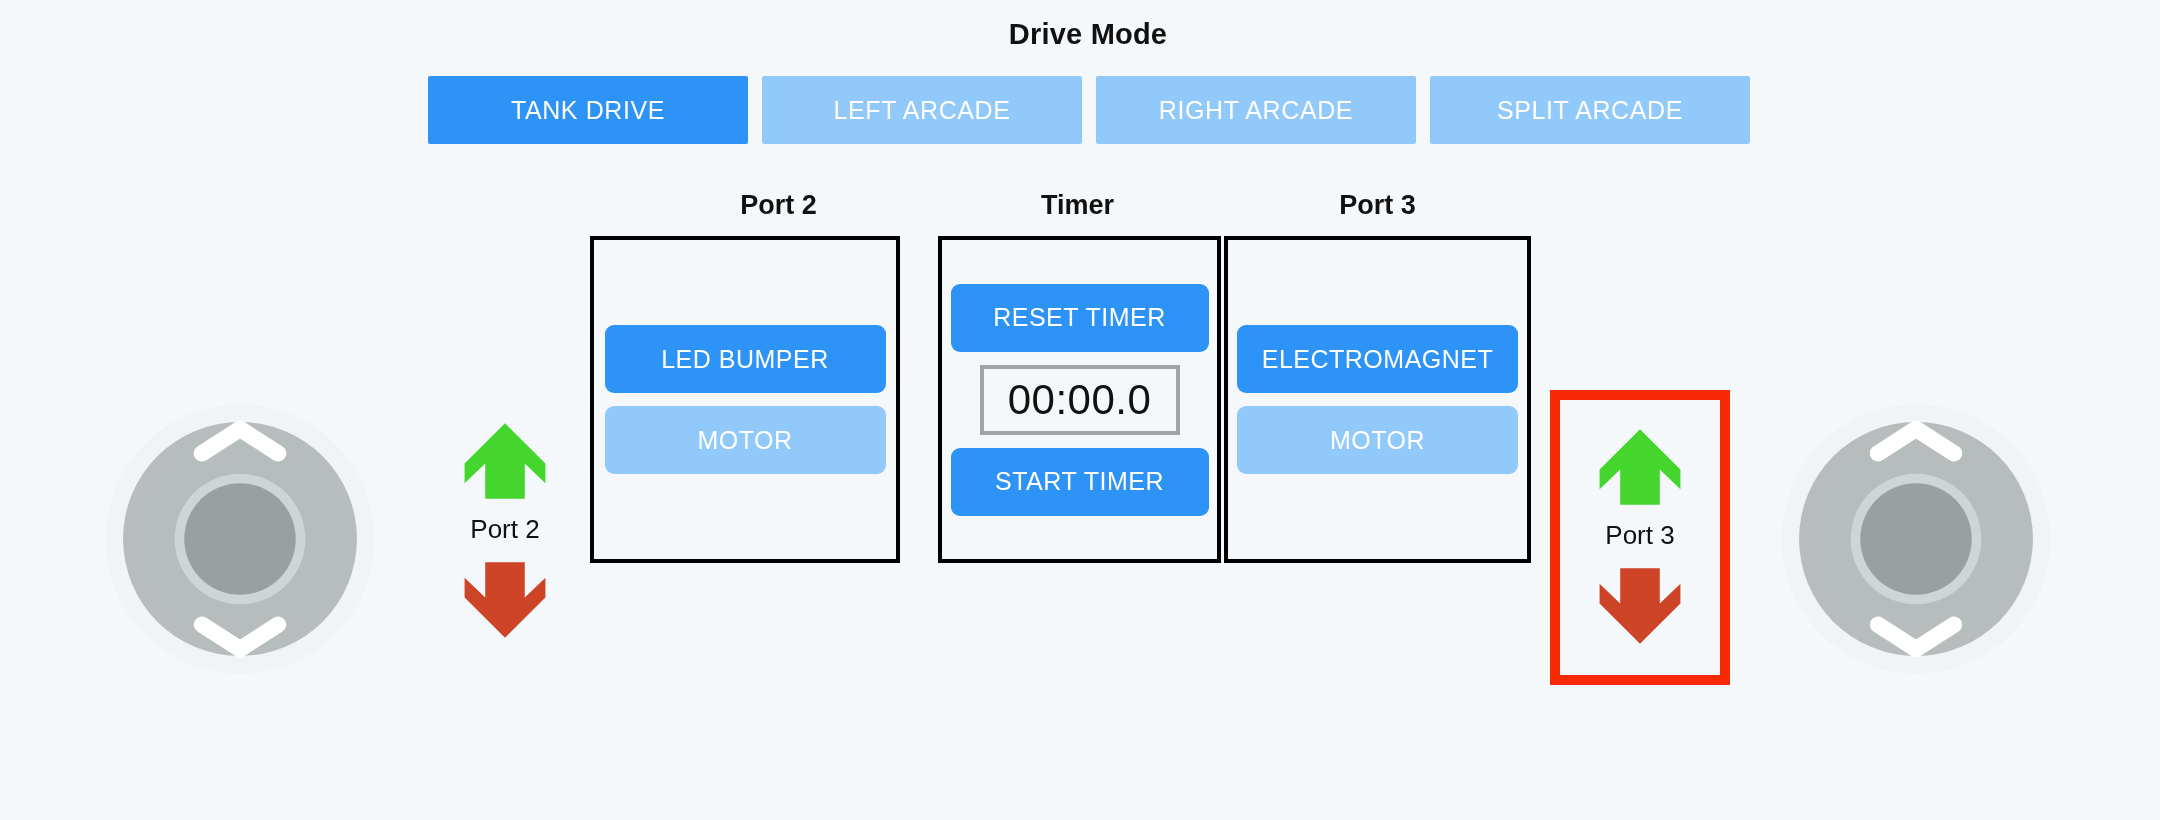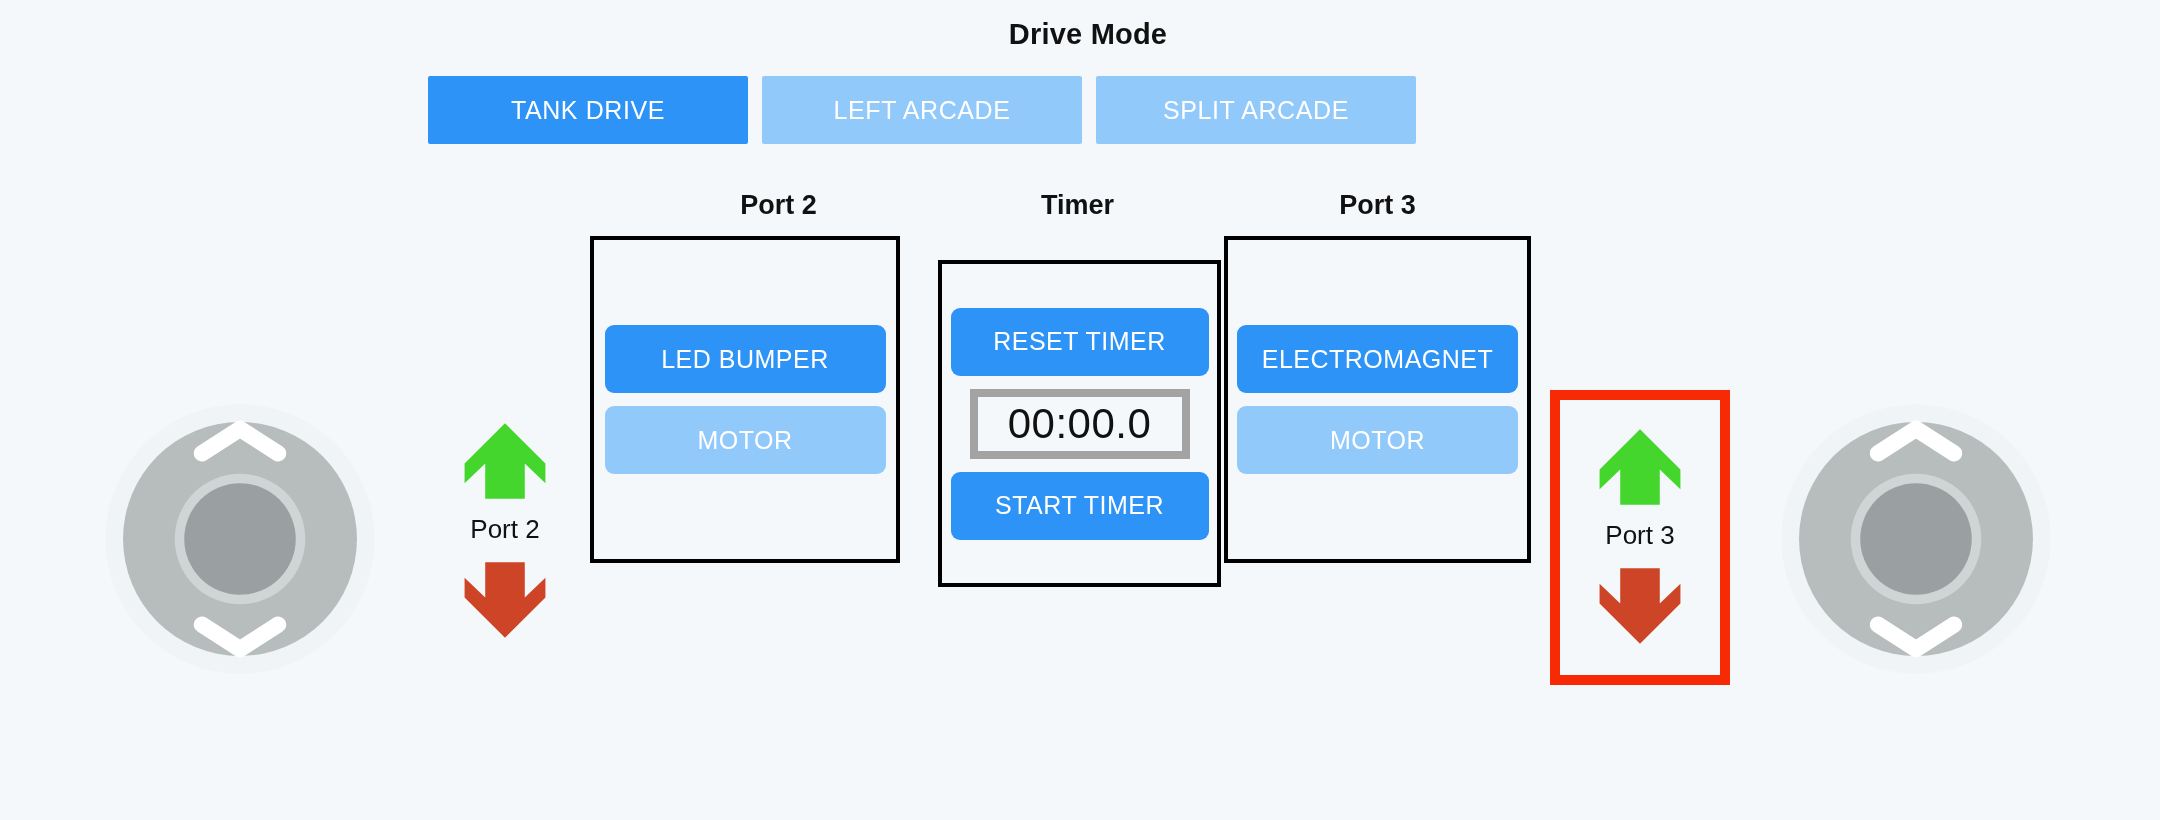--- a/index.html
+++ b/index.html
@@ -73,21 +73,21 @@
     height: 327px;
     border: 4px solid #000000;
     background: #f4f8fa;
     box-sizing: border-box;
     display: flex;
     flex-direction: column;
     align-items: center;
     justify-content: center;
   }
   #cell-port2 { left: 590px; width: 310px; }
-  #cell-timer { left: 938px; width: 283px; margin-top: 24px; }
+  #cell-timer { left: 938px; width: 283px; }
   #cell-port3 { left: 1224px; width: 307px; }
 
   .cell-btn {
     width: 280px;
     height: 68px;
     border: none;
     border-radius: 9px;
     color: #ffffff;
     font-size: 25px;
     font-family: "Liberation Sans", sans-serif;
@@ -100,24 +100,24 @@
     padding: 0;
   }
   .cell-btn.secondary { background: #92c9fb; }
   #cell-port2 .cell-btn { width: 281px; }
   #cell-port2 .cell-btn + .cell-btn { margin-top: 13px; }
   #cell-port3 .cell-btn { width: 281px; }
   #cell-port3 .cell-btn + .cell-btn { margin-top: 13px; }
   #cell-timer .cell-btn { width: 258px; }
 
   #timer-display {
-    width: 220px;
+    width: 200px;
     height: 70px;
     margin: 13px 0;
-    border: 8px solid #a3a3a3;
+    border: 4px solid #a3a3a3;
     box-sizing: border-box;
     background: #f4f8fa;
     display: flex;
     align-items: center;
     justify-content: center;
     font-size: 42px;
     color: #111111;
     letter-spacing: 0.5px;
   }
 
@@ -163,20 +163,21 @@
   #joystick-right { left: 1780px; top: 403px; }
 </style>
 </head>
 <body>
 
 <div id="drive-mode-title">Drive Mode</div>
 
 <div id="drive-mode-buttons">
   <button class="mode-btn active">TANK DRIVE</button>
   <button class="mode-btn">LEFT ARCADE</button>
+  <button class="mode-btn">RIGHT ARCADE</button>
   <button class="mode-btn">SPLIT ARCADE</button>
 </div>
 
 <div class="col-caption" id="caption-port2">Port 2</div>
 <div class="col-caption" id="caption-timer">Timer</div>
 <div class="col-caption" id="caption-port3">Port 3</div>
 
 <div class="panel-cell" id="cell-port2">
   <button class="cell-btn">LED BUMPER</button>
   <button class="cell-btn secondary">MOTOR</button>

